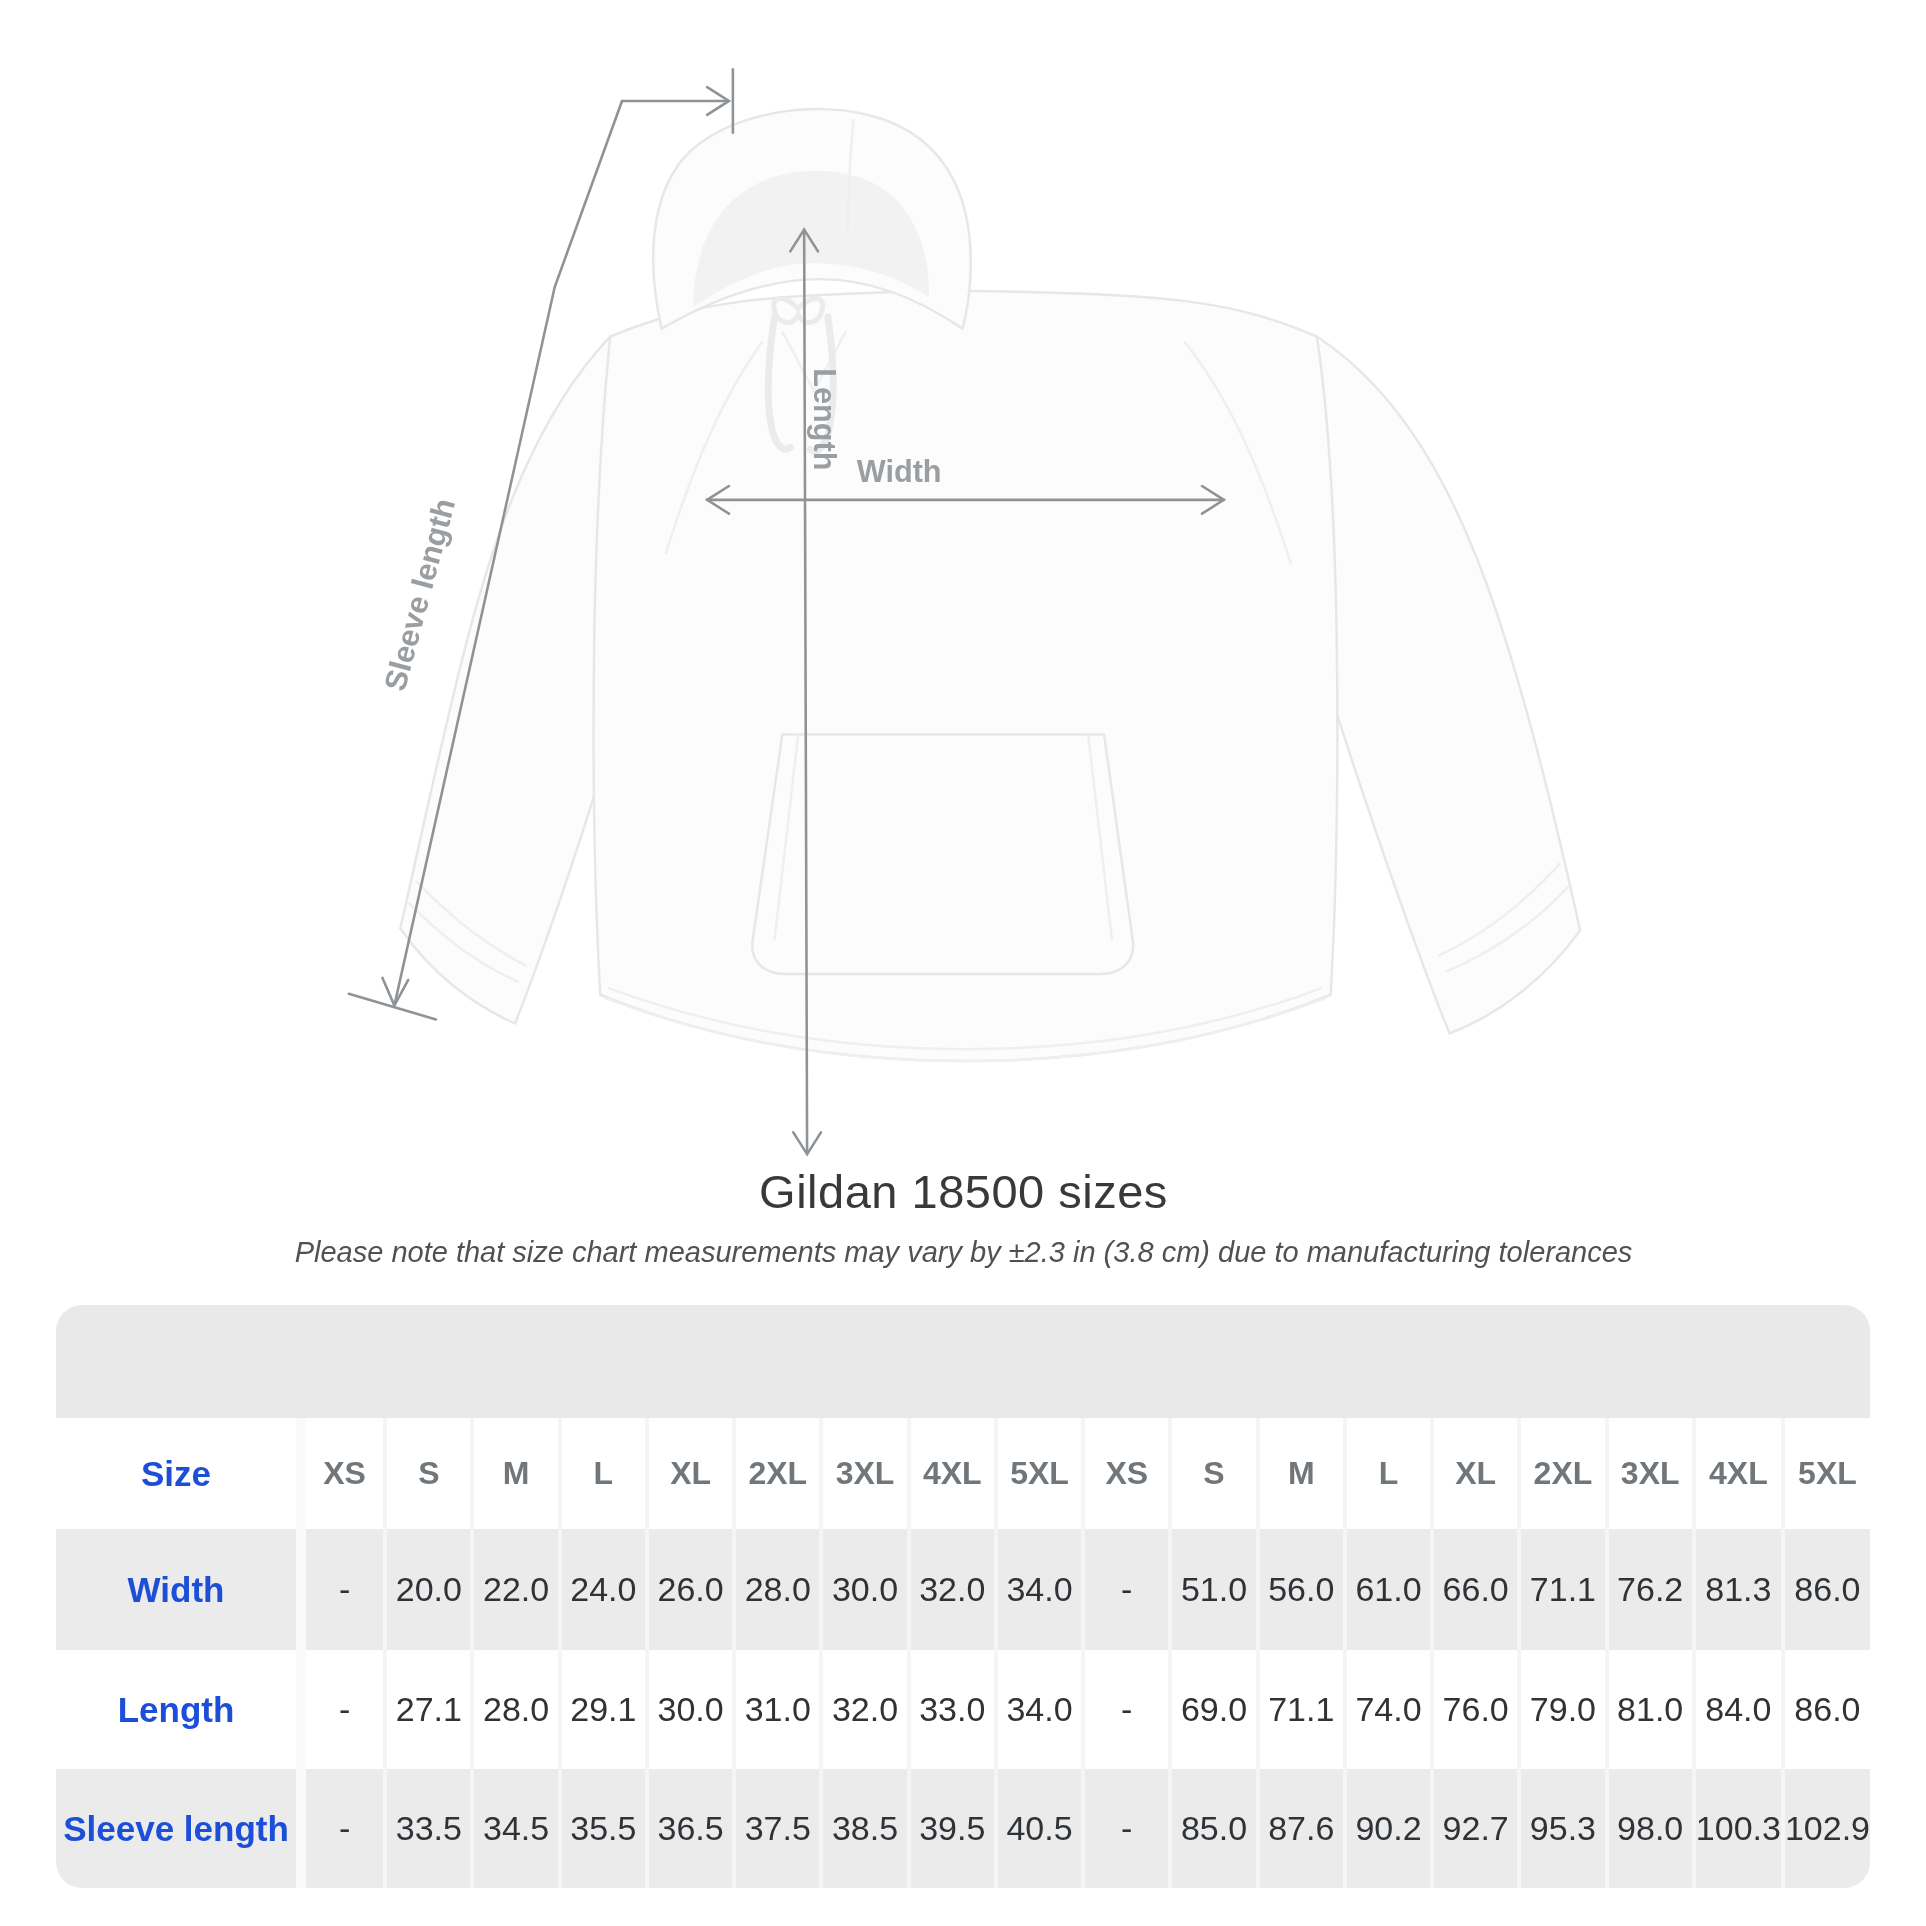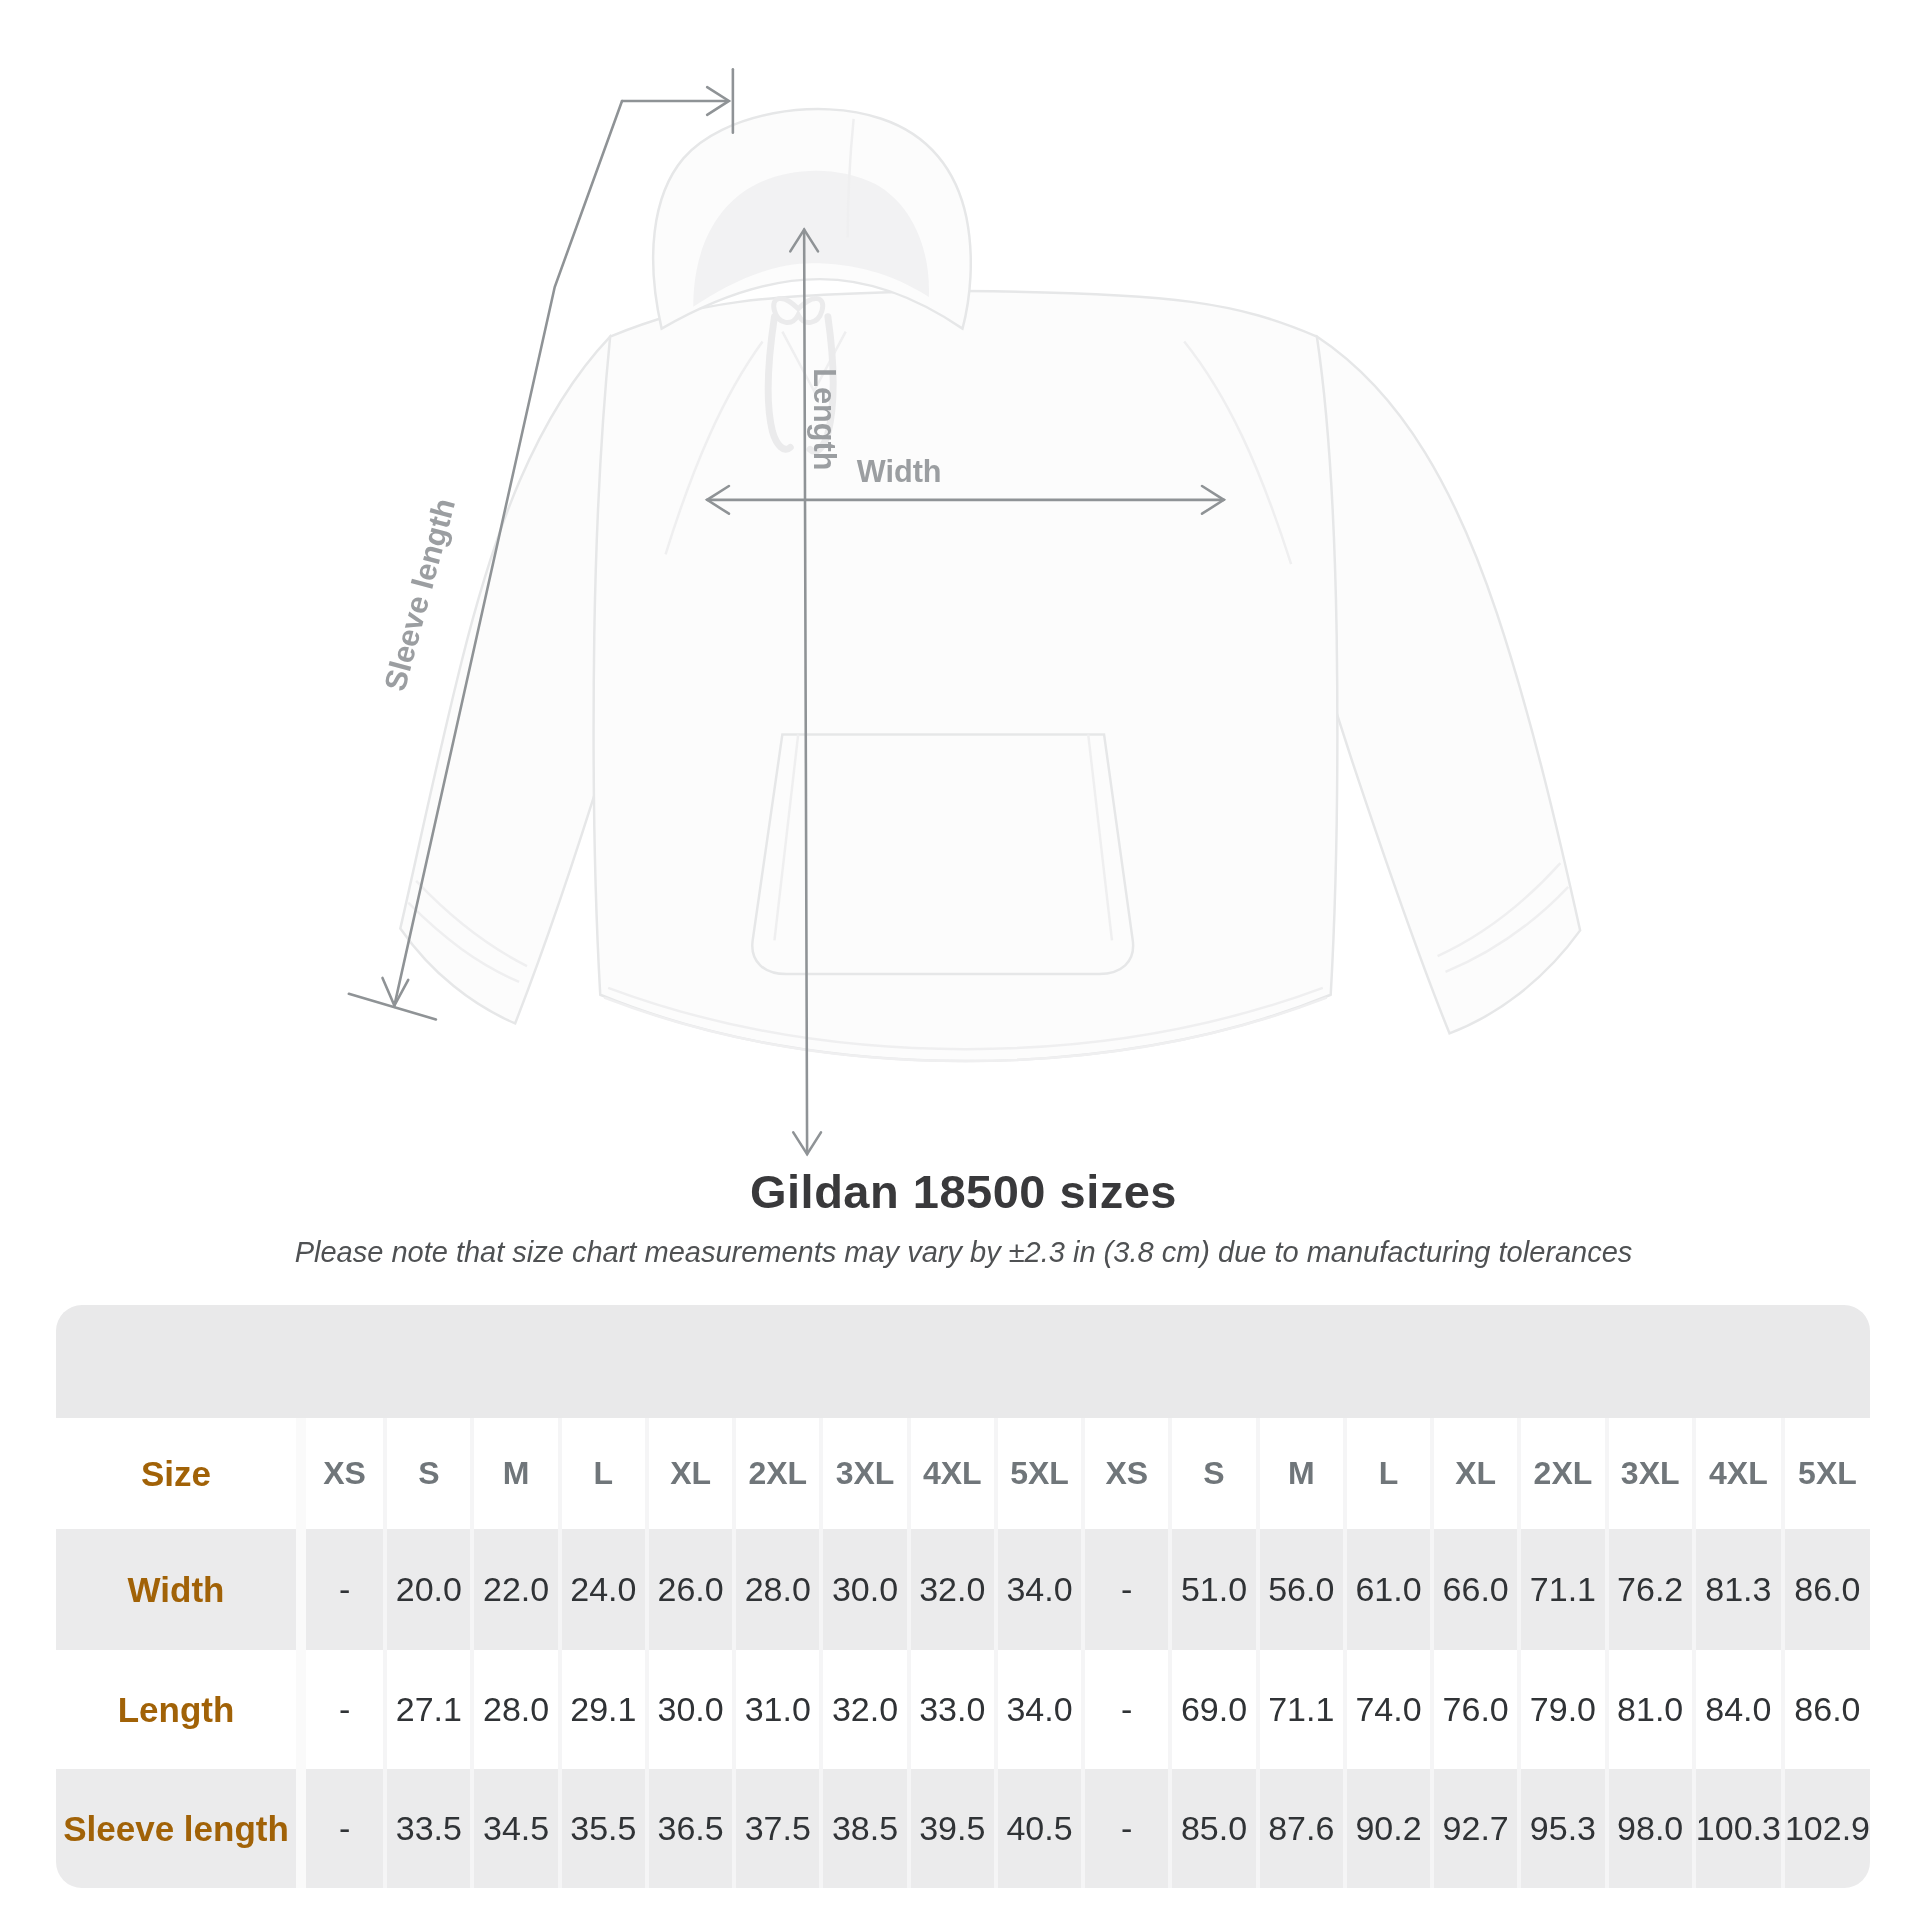--- a/index.html
+++ b/index.html
@@ -4,42 +4,42 @@
 <style>
   html,body{margin:0;padding:0;background:#ffffff;}
   body{width:1927px;height:1927px;position:relative;overflow:hidden;
        font-family:"Liberation Sans","DejaVu Sans",sans-serif;}
 
   
   .figure{position:absolute;top:0;left:0;width:1927px;height:1163px;}
 
   
   .title{position:absolute;top:1164px;left:0;width:1927px;text-align:center;
-         font-size:47px;font-weight:bold;color:#39393b;letter-spacing:0.5px;}
+         font-size:47px;font-weight:normal;color:#39393b;letter-spacing:0.5px;}
   .subtitle{position:absolute;top:1236px;left:0;width:1927px;text-align:center;
             font-size:29px;font-style:italic;color:#4f5153;}
 
   
   .sizetable{position:absolute;top:1305px;left:56px;width:1814px;
              border-radius:26px;overflow:hidden;background:#ffffff;
              display:grid;grid-template-columns:240px repeat(18,1fr);
              grid-template-rows:113px 111px 121px 119px 119px;}
   .band{grid-column:1/-1;background:#e9e9ea;display:grid;
         grid-template-columns:240px repeat(18,1fr);}
   .band .half{display:flex;flex-direction:column;align-items:center;justify-content:center;}
   .half.imp{grid-column:1/span 10;}
   .half.met{grid-column:11/span 9;}
   .unit-name{font-size:44px;font-weight:bold;font-style:italic;color:#5c6265;}
   .unit-sub{font-size:30px;font-style:italic;color:#6c7173;margin-top:10px;}
   .trow{display:contents;}
   .cell{display:flex;align-items:center;justify-content:center;background:#ffffff;}
   .trow.gray .cell{background:#ebebec;}
   .cell.v,.cell.h{border-left:4px solid #f5f5f6;}
   .cell.first{border-left:10px solid #fafafa;}
-  .cell.label{font-size:35px;font-weight:bold;color:#a16207;}
+  .cell.label{font-size:35px;font-weight:bold;color:#1d4ed8;}
   .cell.h{font-size:32px;font-weight:bold;color:#70767a;}
   .cell.v{font-size:34px;color:#303336;}
 
   
   .garment{fill:#fcfcfc;stroke:#e6e7e8;stroke-width:2.5;}
   .crease{fill:none;stroke:#efeff0;stroke-width:2.5;}
   .inner{fill:#f2f2f3;stroke:none;}
   .cord{fill:none;stroke:#ebebec;stroke-width:7;stroke-linecap:round;}
   .meas{fill:none;stroke:#8f9396;stroke-width:2.6;stroke-linecap:round;}
   .meas-label{fill:#9b9ea1;font-size:31px;font-weight:bold;

